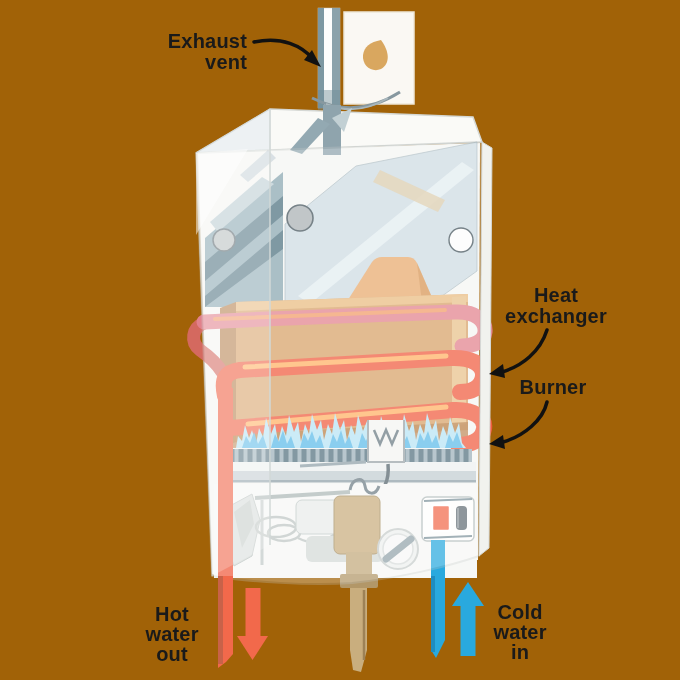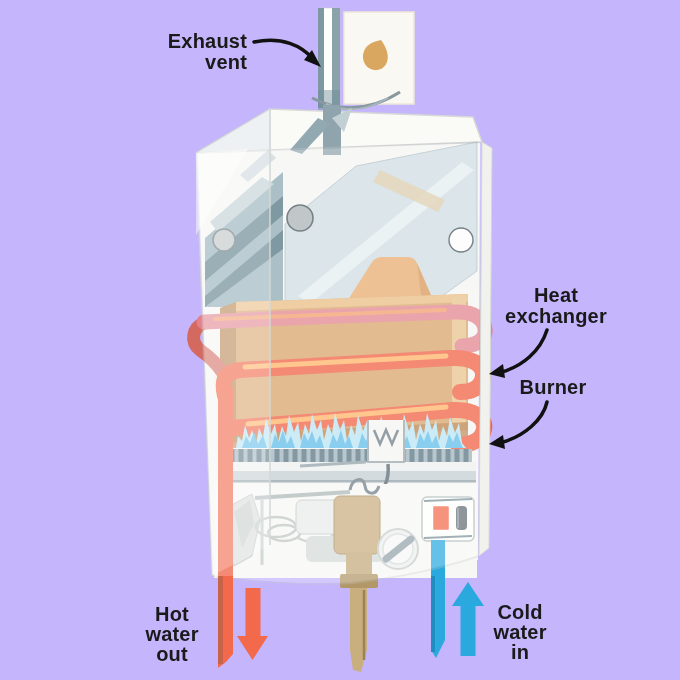--- a/index.html
+++ b/index.html
@@ -1,16 +1,16 @@
 <!DOCTYPE html>
 <html><head>
 <meta charset="utf-8">
 <style>
   html,body{margin:0;padding:0;background:#ffffff;}
-  .stage{width:680px;height:680px;position:relative;background:#c4b5fd;overflow:hidden;
+  .stage{width:680px;height:680px;position:relative;background:#a16207;overflow:hidden;
          font-family:"Liberation Sans",sans-serif;}
   svg{display:block;}
   .callout-text{font-family:"Liberation Sans",sans-serif;font-weight:700;font-size:20px;
                 fill:#1a1a1a;letter-spacing:.2px;}
 </style>
 </head>
 <body>
 
 <div class="stage">
 <svg width="680" height="680" viewBox="0 0 680 680">

